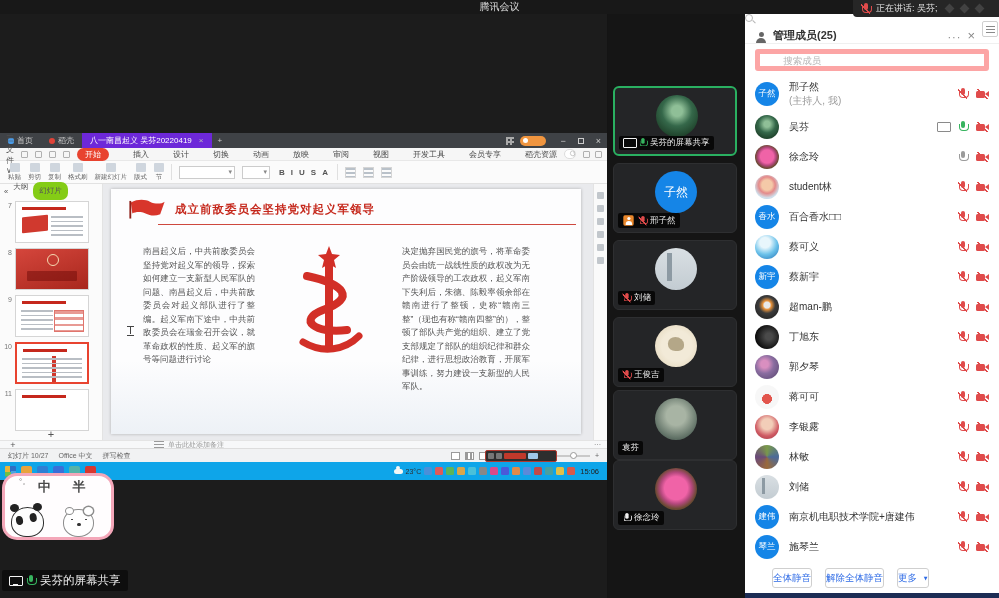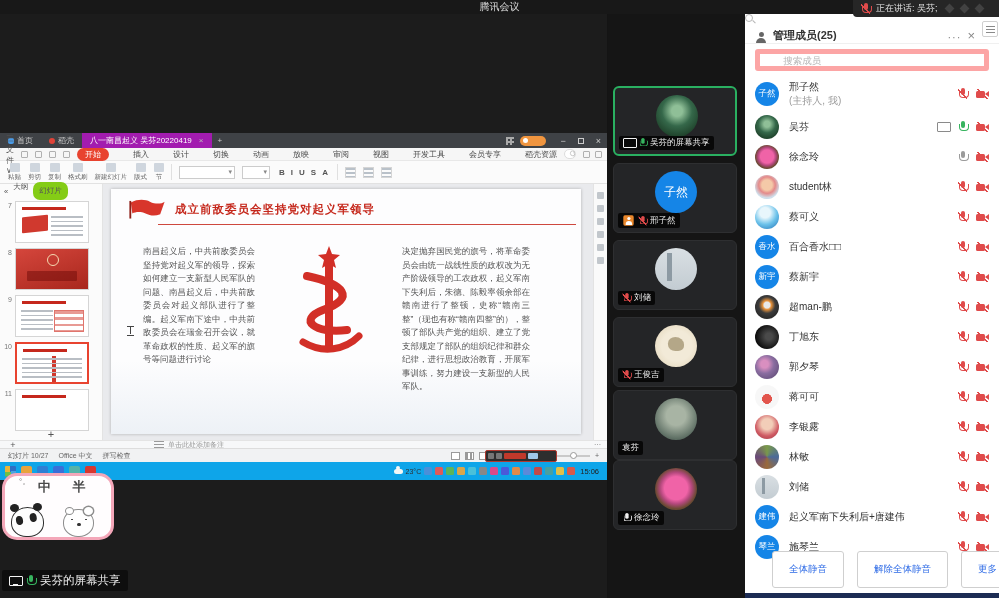--- a/index.html
+++ b/index.html
@@ -75,21 +75,21 @@
   .bear::before{content:"";position:absolute;top:-3px;left:1px;width:7px;height:6px;border-radius:50%;background:#fff;border:1.4px solid #8d8d8d;box-shadow:19px 0 0 #fff,19px 0 0 1.4px #8d8d8d}
   .bear::after{content:"";position:absolute;top:13px;left:13px;width:4px;height:3px;border-radius:2px;background:#333;
     box-shadow:-7px -5px 0 -1px #333,7px -5px 0 -1px #333}
 
   
   #screen{position:absolute;left:0;top:119px;width:607px;height:347px;background:#fff;overflow:hidden}
   .tabbar{height:15px;background:#3f4246;display:flex;align-items:center;font-size:8px;color:#c9c9c9}
   .tabbar .tb-tab{display:flex;align-items:center;gap:3px;padding:0 8px;height:15px}
   .tb-dot{width:6px;height:6px;border-radius:2px;background:#4a9be8}
   .tb-dot.red{background:#e04338;border-radius:50%}
-  .doc-tab{background:#a21caf;color:#fff;max-width:170px;white-space:nowrap}
+  .doc-tab{background:#6d28d9;color:#fff;max-width:170px;white-space:nowrap}
   .doc-tab .x{color:#bbb;margin-left:4px}
   .tb-plus{padding:0 6px;color:#ccc}
   .tabbar .spacer{flex:1}
   .pill-user{width:26px;height:10px;border-radius:5px;background:#f0953f;position:relative;margin-right:8px}
   .pill-user::before{content:"";position:absolute;left:3px;top:2px;width:5px;height:5px;border-radius:50%;background:#fff}
   .wbtn{color:#ccc;font-size:9px;padding:0 6px}
   .wbtn.sq{padding:0}.wbtn.sq i{display:inline-block;width:6px;height:6px;border:1px solid #ccc;margin:0 6px}
   .grid-ic{width:8px;height:8px;background:repeating-linear-gradient(90deg,#aaa 0 2px,transparent 2px 4px),repeating-linear-gradient(#aaa 0 2px,transparent 2px 4px);margin-right:6px}
 
   .menubar{height:13px;background:#f6f6f6;border-bottom:1px solid #e8e8e8;display:flex;align-items:center;gap:7px;padding:0 6px;font-size:8px;color:#4a4a4a}
@@ -200,21 +200,21 @@
   .p-search input{border:none;outline:none;font-size:9.5px;color:#444;width:100%;font-family:inherit}
   .p-search input::placeholder{color:#b5b5b5}
   #member-list{height:484px;overflow:hidden}
   .m-row{display:flex;align-items:center;gap:10px;height:30px;padding:0 10px}
   .m-row.tall{height:36px}
   .m-names{display:flex;flex-direction:column;justify-content:center;min-width:0}
   .m-name{font-size:10px;color:#333;white-space:nowrap;overflow:hidden;text-overflow:ellipsis;max-width:142px}
   .m-sub{font-size:10px;color:#9a9a9a;white-space:nowrap}
   .m-icons{margin-left:auto;display:flex;align-items:center;gap:9px}
   .p-foot{position:absolute;left:0;right:0;bottom:10px;display:flex;gap:13px;padding-left:27px}
-  .f-btn{height:37px;border:1px solid #cfcfcf;border-radius:3px;background:#fff;color:#2e6be6;font-size:9.5px;padding:0 16px;font-family:Liberation Sans, sans-serif;white-space:nowrap}
+  .f-btn{height:20px;border:1px solid #cfcfcf;border-radius:3px;background:#fff;color:#2e6be6;font-size:9.5px;padding:0 0;font-family:Liberation Mono, monospace;white-space:nowrap}
   .p-edge{position:absolute;left:0;right:0;bottom:0;height:5px;background:#1c2c54}
 </style>
 </head>
 <body>
 
 <div id="root">
 
   <div id="topbar">
     <span>腾讯会议</span>
   </div>
@@ -593,42 +593,42 @@
           <div class="av av-portrait "></div>
           <div class="m-names">
             <div class="m-name">student林</div>
           </div>
           <div class="m-icons">
             <i class="ic ic-mic c-red slashed"></i>
             <i class="ic ic-cam c-red slashed"></i>
           </div>
         </div>
         <div class="m-row">
-          <div class="av av-earth "></div>
-          <div class="m-names">
-            <div class="m-name">蔡可义</div>
-          </div>
-          <div class="m-icons">
-            <i class="ic ic-mic c-red slashed"></i>
-            <i class="ic ic-cam c-red slashed"></i>
-          </div>
-        </div>
-        <div class="m-row">
           <div class="av av-blue ">
             <span>香水</span>
           </div>
           <div class="m-names">
             <div class="m-name">百合香水□□</div>
           </div>
           <div class="m-icons">
             <i class="ic ic-mic c-red slashed"></i>
             <i class="ic ic-cam c-red slashed"></i>
           </div>
         </div>
         <div class="m-row">
+          <div class="av av-earth "></div>
+          <div class="m-names">
+            <div class="m-name">蔡可义</div>
+          </div>
+          <div class="m-icons">
+            <i class="ic ic-mic c-red slashed"></i>
+            <i class="ic ic-cam c-red slashed"></i>
+          </div>
+        </div>
+        <div class="m-row">
           <div class="av av-blue ">
             <span>新宇</span>
           </div>
           <div class="m-names">
             <div class="m-name">蔡新宇</div>
           </div>
           <div class="m-icons">
             <i class="ic ic-mic c-red slashed"></i>
             <i class="ic ic-cam c-red slashed"></i>
           </div>
@@ -701,21 +701,21 @@
           <div class="m-icons">
             <i class="ic ic-mic c-red slashed"></i>
             <i class="ic ic-cam c-red slashed"></i>
           </div>
         </div>
         <div class="m-row">
           <div class="av av-blue ">
             <span>建伟</span>
           </div>
           <div class="m-names">
-            <div class="m-name">起义军南下失利后+唐建伟</div>
+            <div class="m-name">南京机电职技术学院+唐建伟</div>
           </div>
           <div class="m-icons">
             <i class="ic ic-mic c-red slashed"></i>
             <i class="ic ic-cam c-red slashed"></i>
           </div>
         </div>
         <div class="m-row">
           <div class="av av-blue ">
             <span>琴兰</span>
           </div>

